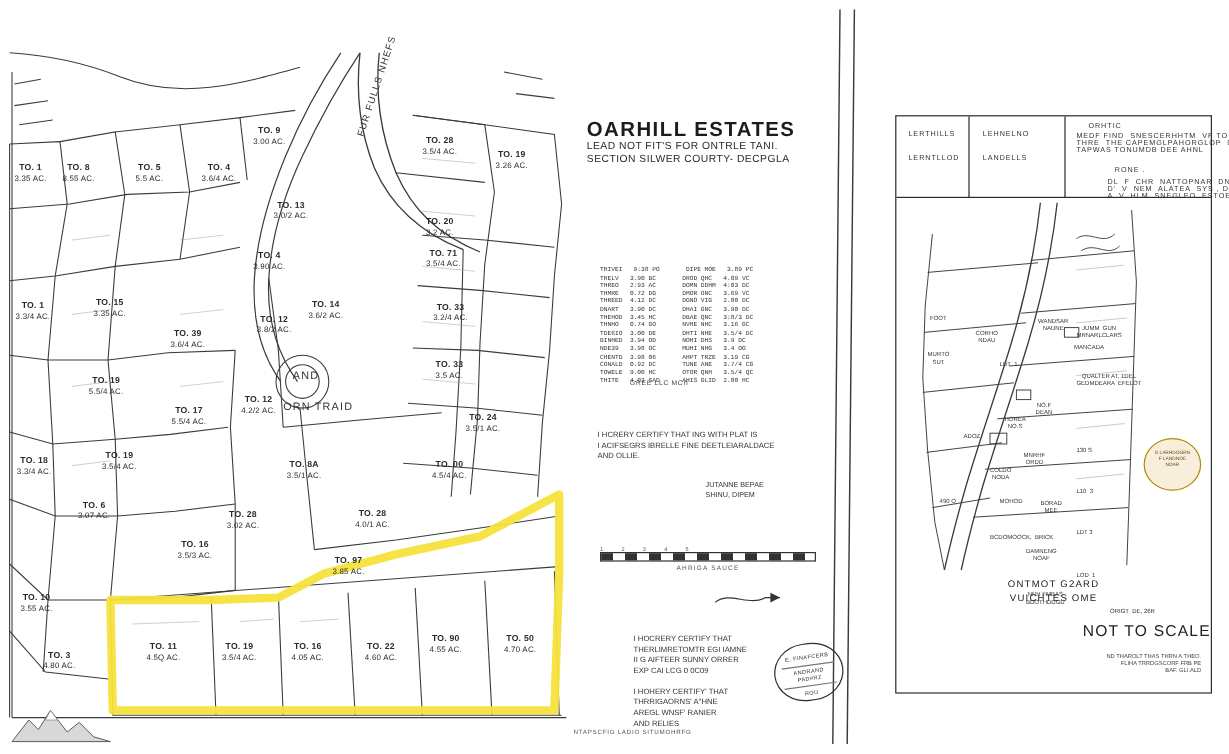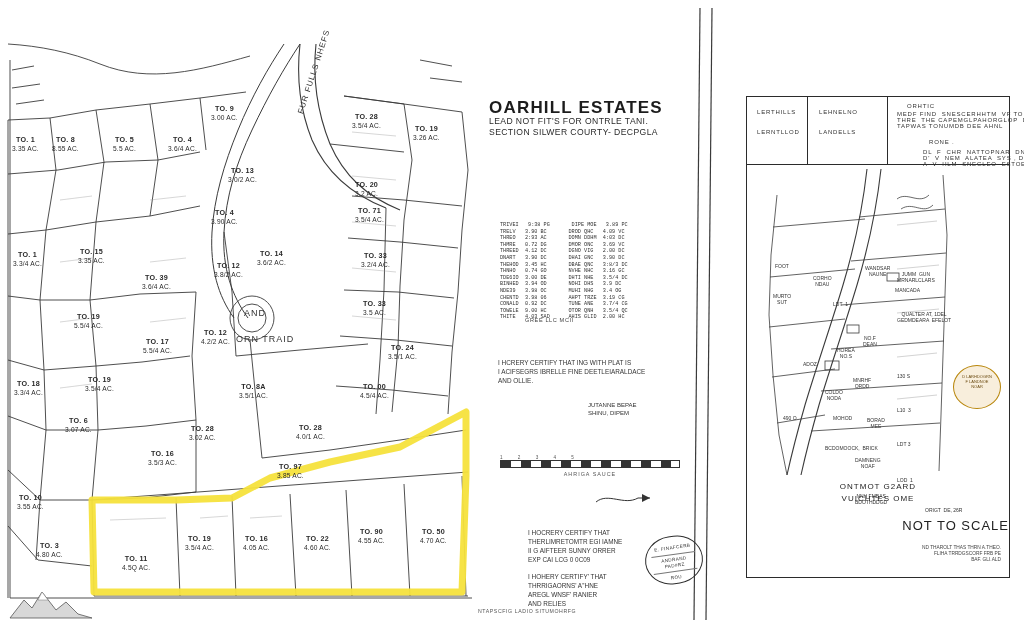--- a/index.html
+++ b/index.html
@@ -164,21 +164,21 @@
       <div class="lbl lot" style="left: 85px; top: 376px;"><span class="n">TO. 19</span><br><span class="a">3.5/4 AC.</span></div>
       <div class="lbl lot" style="left: 239px; top: 383px;"><span class="n">TO. 8A</span><br><span class="a">3.5/1 AC.</span></div>
       <div class="lbl lot" style="left: 360px; top: 383px;"><span class="n">TO. 00</span><br><span class="a">4.5/4 AC.</span></div>
       <div class="lbl lot" style="left: 65px; top: 417px;"><span class="n">TO. 6</span><br><span class="a">3.07 AC.</span></div>
       <div class="lbl lot" style="left: 189px; top: 425px;"><span class="n">TO. 28</span><br><span class="a">3.02 AC.</span></div>
       <div class="lbl lot" style="left: 296px; top: 424px;"><span class="n">TO. 28</span><br><span class="a">4.0/1 AC.</span></div>
       <div class="lbl lot" style="left: 148px; top: 450px;"><span class="n">TO. 16</span><br><span class="a">3.5/3 AC.</span></div>
       <div class="lbl lot" style="left: 17px; top: 494px;"><span class="n">TO. 10</span><br><span class="a">3.55 AC.</span></div>
       <div class="lbl lot" style="left: 277px; top: 463px;"><span class="n">TO. 97</span><br><span class="a">3.85 AC.</span></div>
       <div class="lbl lot" style="left: 36px; top: 542px;"><span class="n">TO. 3</span><br><span class="a">4.80 AC.</span></div>
-      <div class="lbl lot" style="left: 122px; top: 535px; margin-top: 20px;"><span class="n">TO. 11</span><br><span class="a">4.5Q AC.</span></div>
+      <div class="lbl lot" style="left: 122px; top: 535px;"><span class="n">TO. 11</span><br><span class="a">4.5Q AC.</span></div>
       <div class="lbl lot" style="left: 185px; top: 535px;"><span class="n">TO. 19</span><br><span class="a">3.5/4 AC.</span></div>
       <div class="lbl lot" style="left: 243px; top: 535px;"><span class="n">TO. 16</span><br><span class="a">4.05 AC.</span></div>
       <div class="lbl lot" style="left: 304px; top: 535px;"><span class="n">TO. 22</span><br><span class="a">4.60 AC.</span></div>
       <div class="lbl lot" style="left: 358px; top: 528px;"><span class="n">TO. 90</span><br><span class="a">4.55 AC.</span></div>
       <div class="lbl lot" style="left: 420px; top: 528px;"><span class="n">TO. 50</span><br><span class="a">4.70 AC.</span></div>
     </div>
 
   <div class="road-lbl" style="left:296px;top:112px;transform:rotate(-72deg);transform-origin:left top;">FUR FULLS NHEFS</div>
   <div class="road-lbl" style="left:244px;top:308px;font-size:9px;">AND</div>
   <div class="road-lbl" style="left:236px;top:334px;font-size:9px;">ORN TRAID</div>

